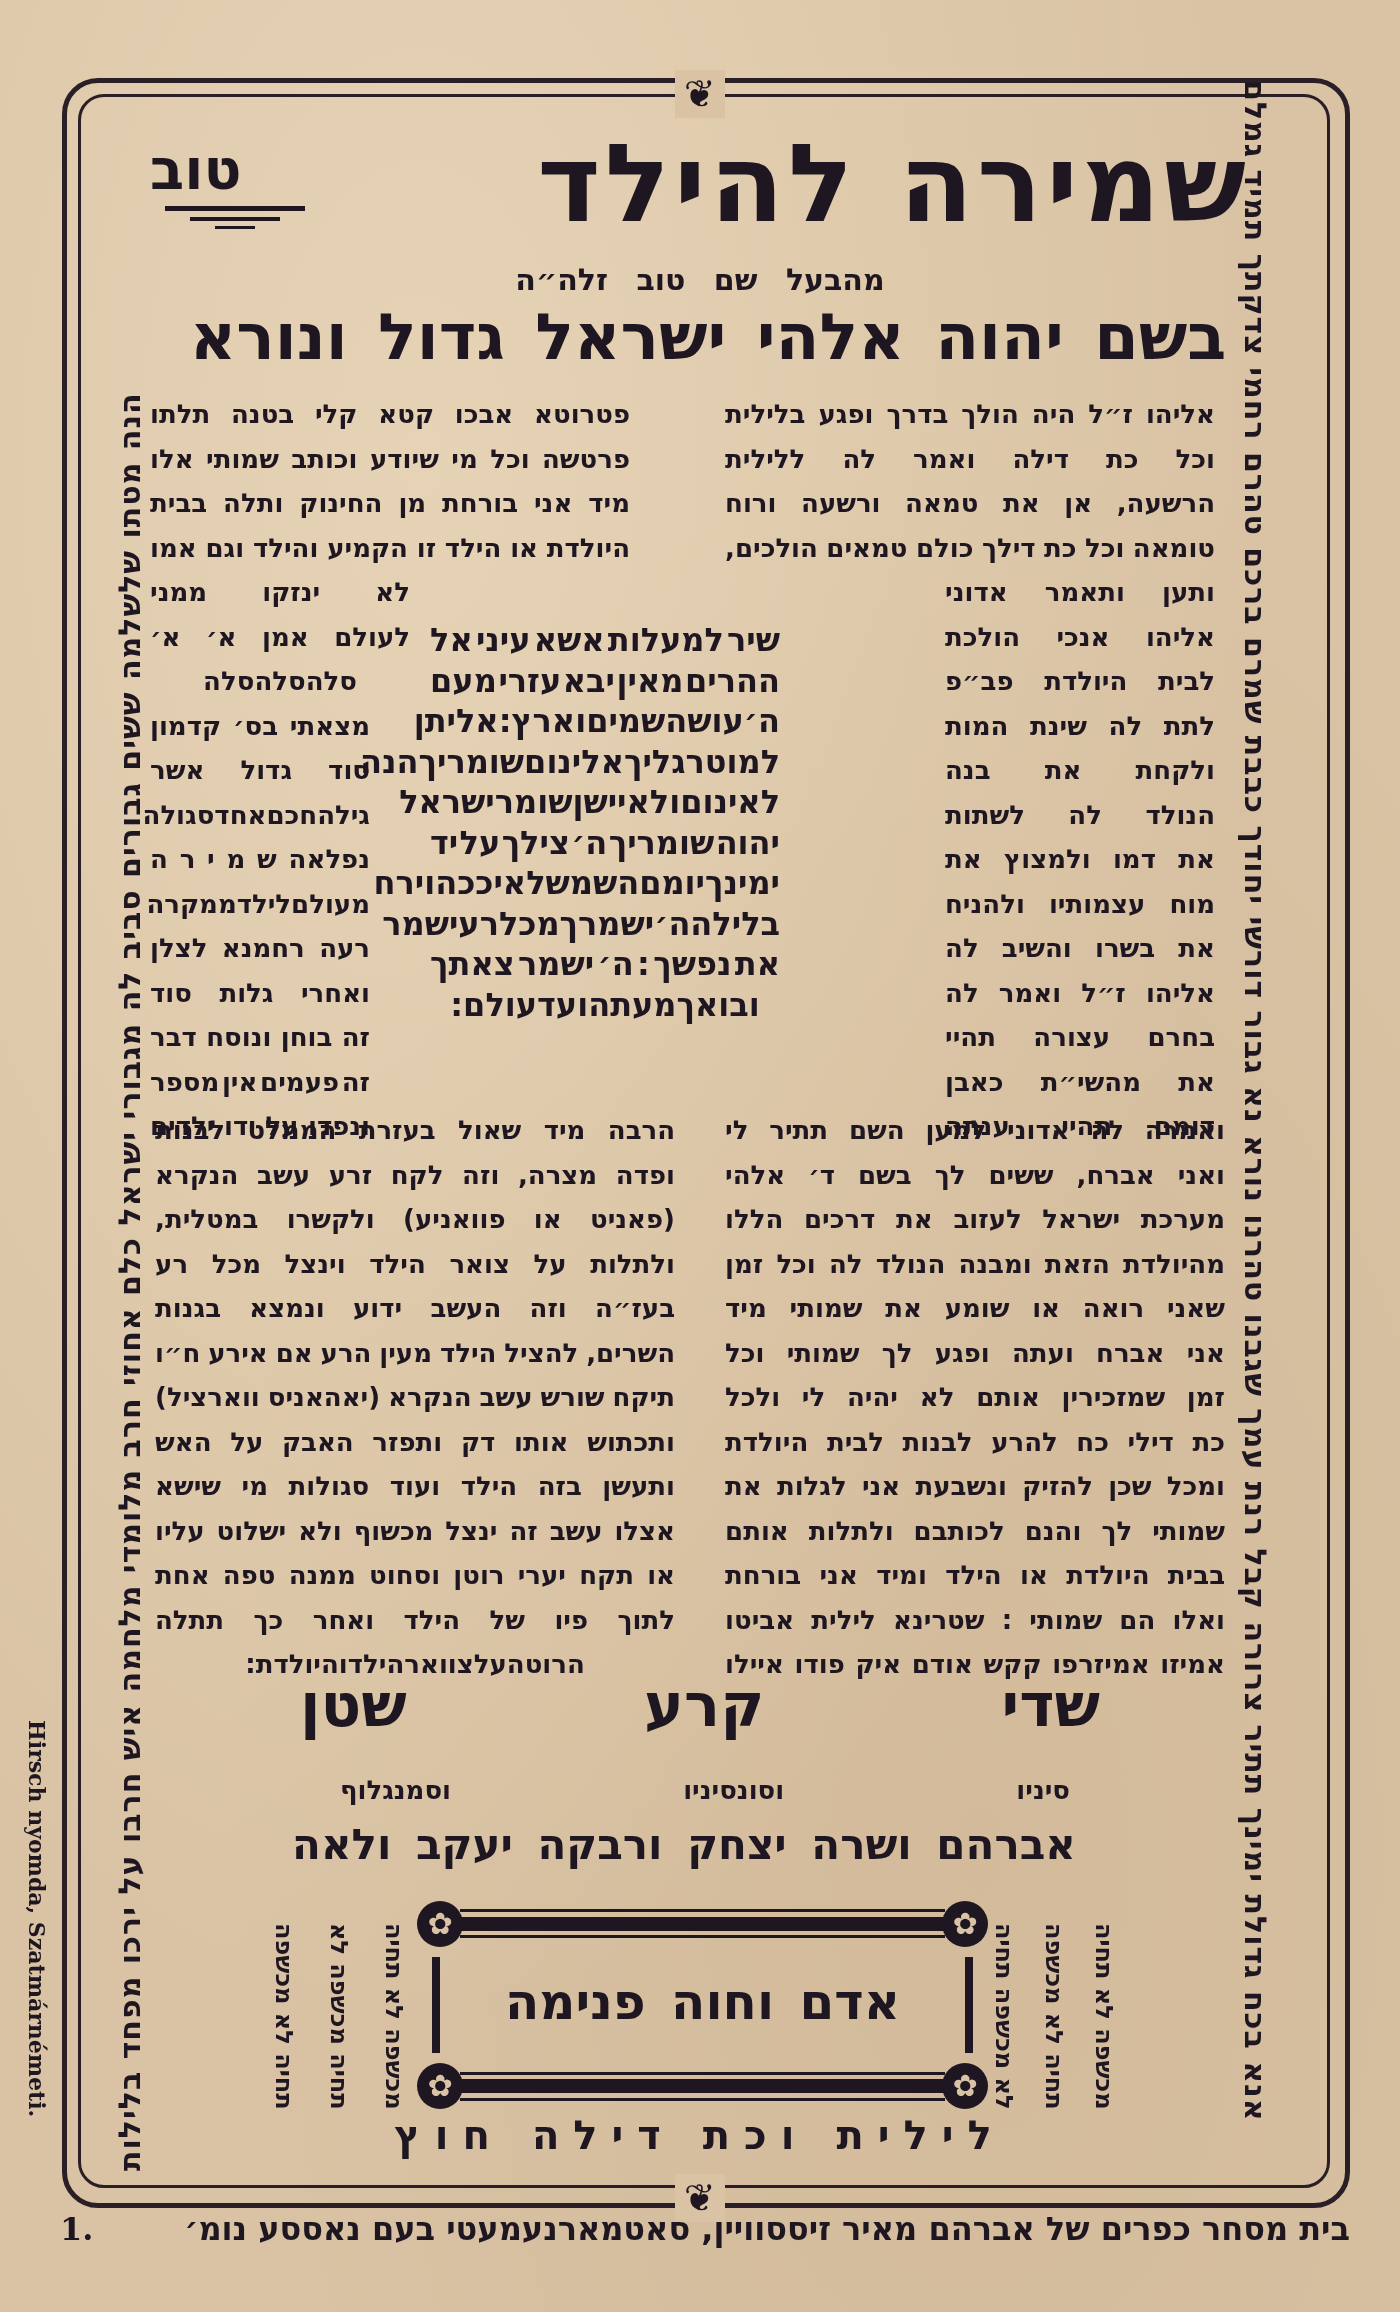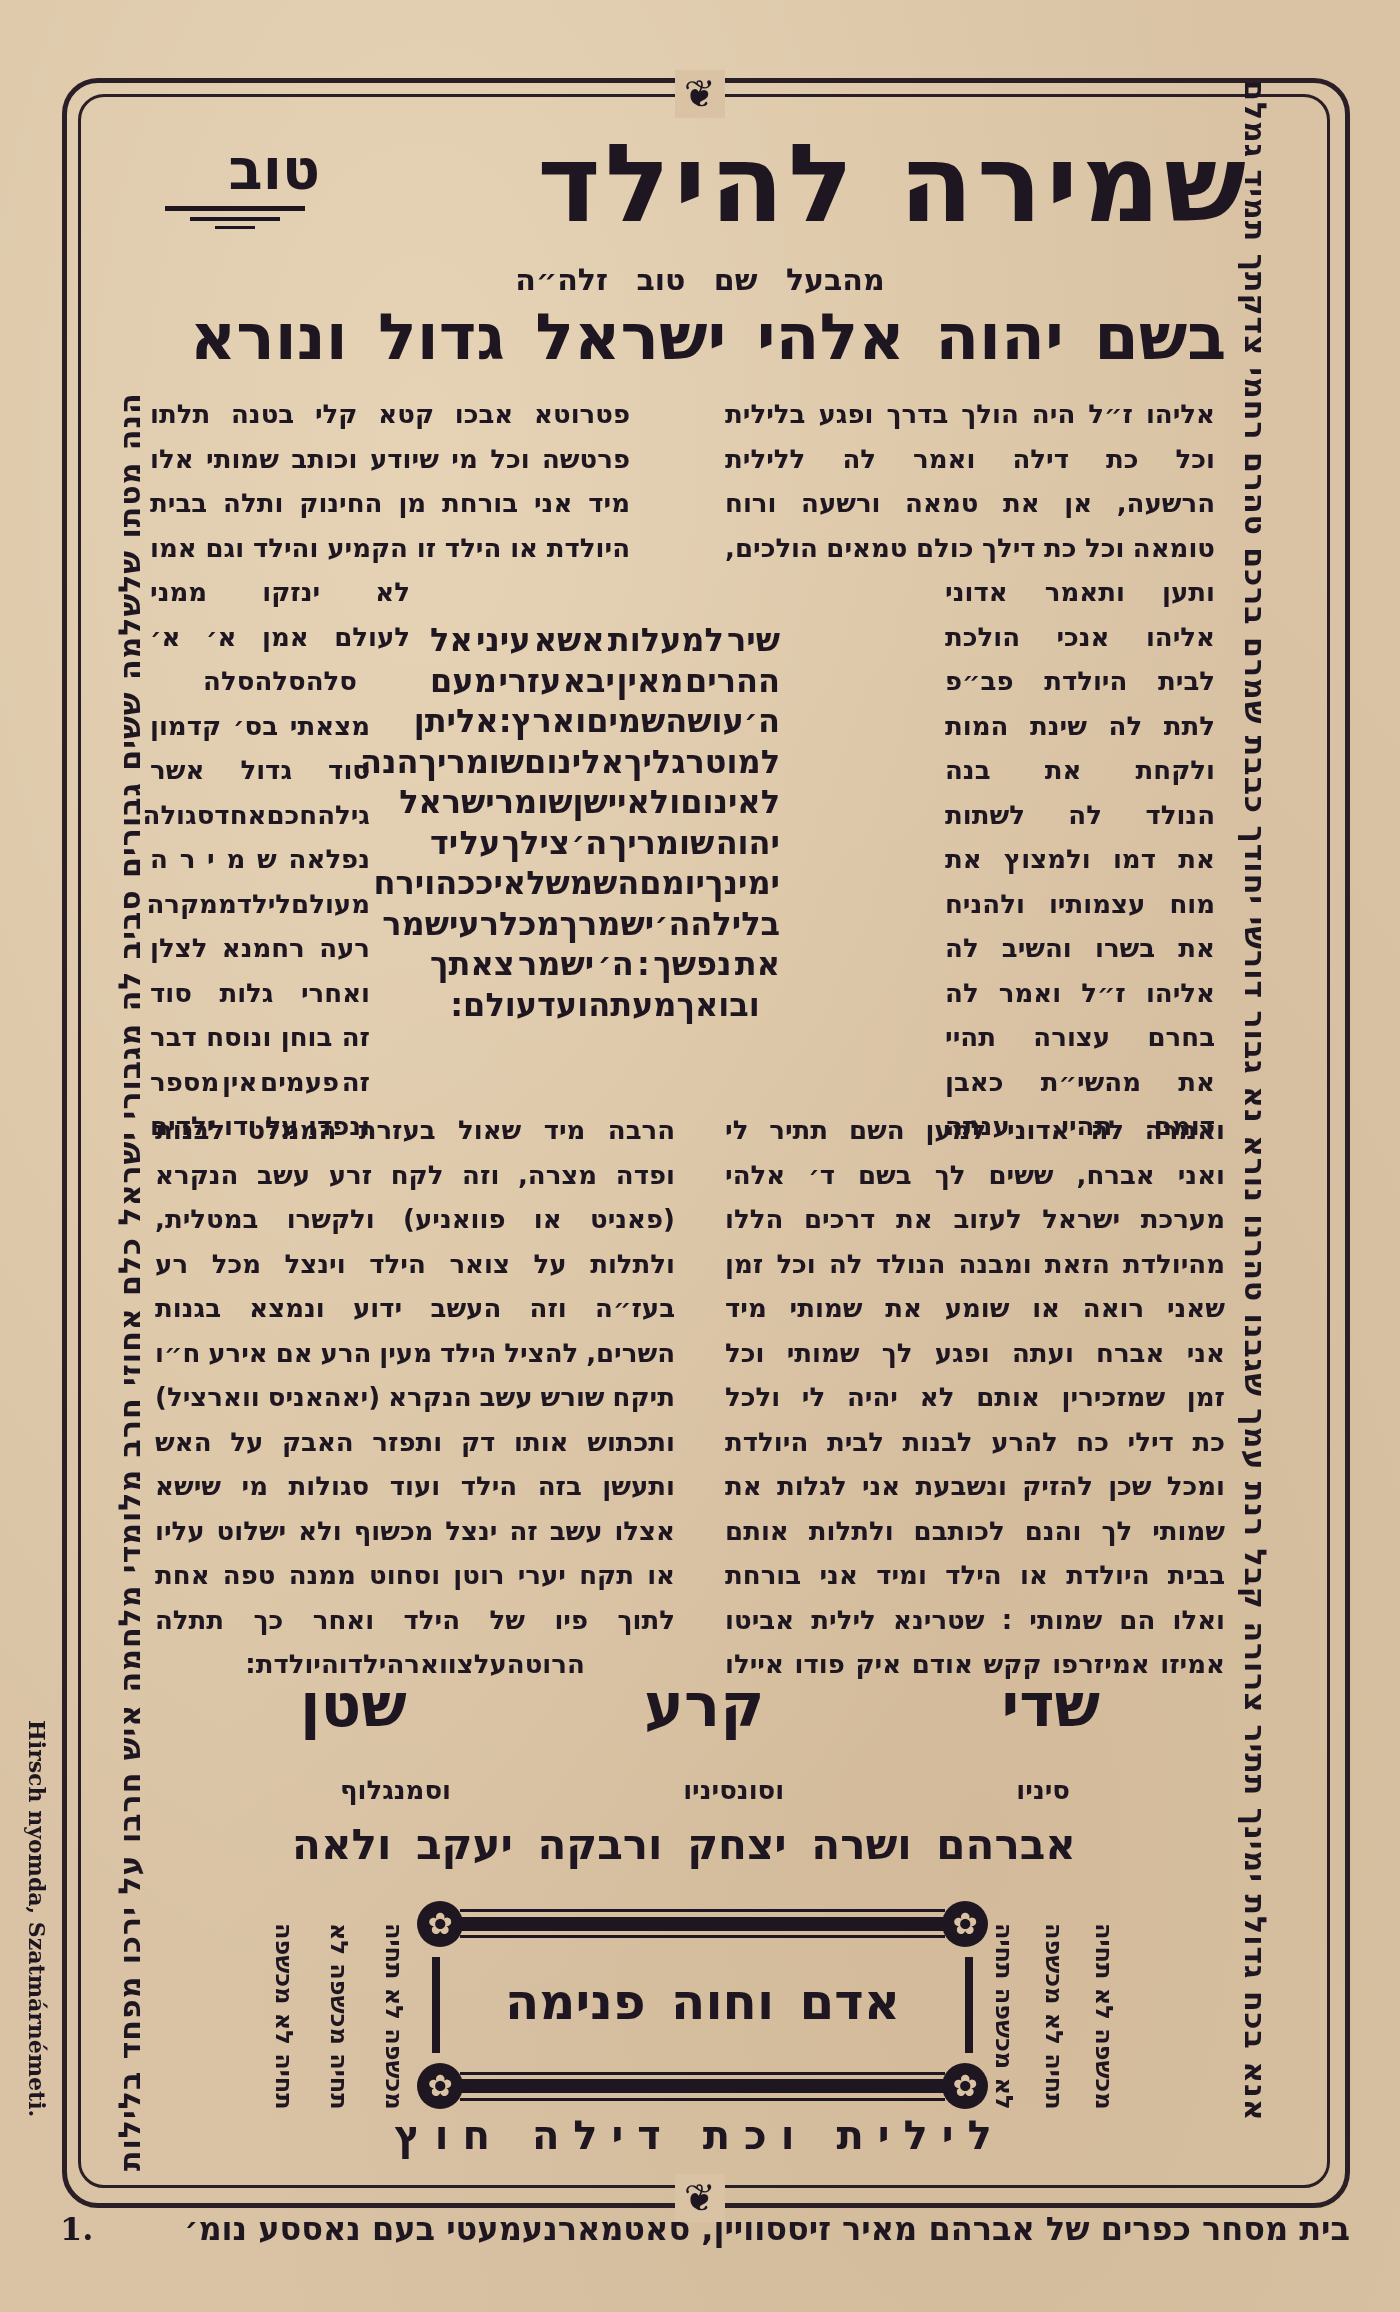--- a/index.html
+++ b/index.html
@@ -29,21 +29,21 @@
     .ornament.top { top: 70px; }
     .ornament.bottom { top: 2174px; }
 
     .hdr-row {
       position: absolute; top: 118px; left: 150px; width: 1100px; height: 130px;
       display: flex; align-items: center; justify-content: space-between;
       direction: rtl;
     }
     .mazal {
       font-family: "DejaVu Sans", sans-serif; font-weight: bold; font-size: 56px;
-      text-align: right; position: relative; width: 170px;
+      text-align: left; position: relative; width: 170px;
     }
     .mazal .underline { display: block; margin: 4px auto 0; height: 5px; width: 140px; background: #1e1620; }
     .mazal .underline.u2 { width: 90px; height: 4px; margin-top: 6px; }
     .mazal .underline.u3 { width: 40px; height: 3px; margin-top: 5px; }
     .title {
       font-family: "DejaVu Sans", sans-serif; font-weight: bold; font-size: 108px;
       letter-spacing: 4px; text-align: center;
     }
     .subtitle {
       position: absolute; top: 262px; left: 0; width: 1400px; text-align: center;

